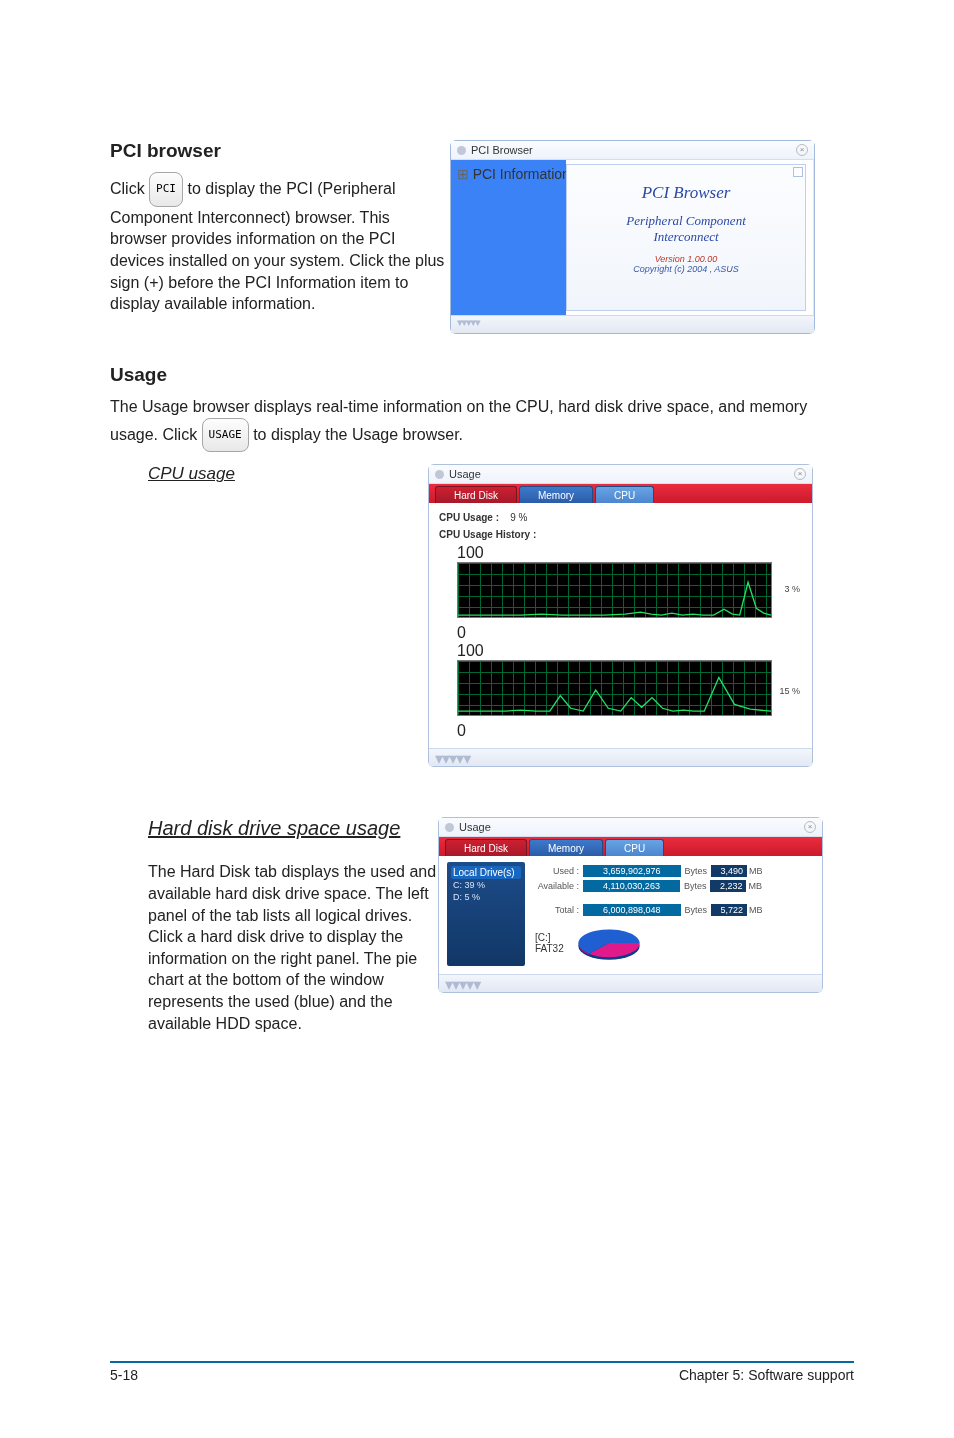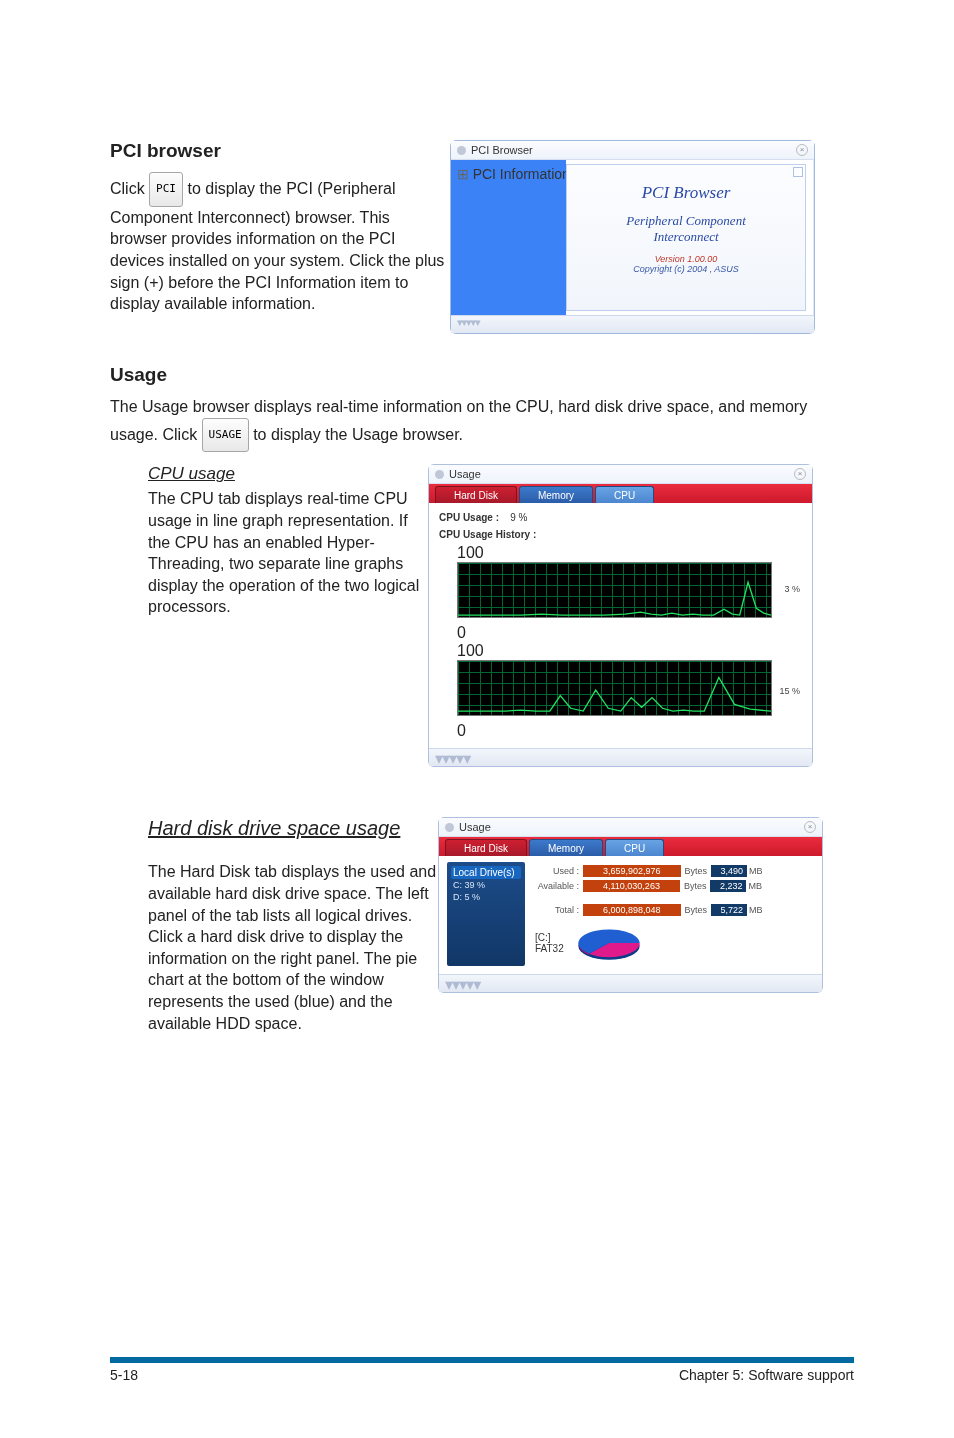--- a/index.html
+++ b/index.html
@@ -31,21 +31,21 @@
   display: flex;
   align-items: flex-start;
 }
 .left-col { flex: 1; }
 .right-col { flex: 0 0 auto; }
 
 
 .inline-btn {
   display: inline-block;
   border: 1px solid #a6a6a6;
-  border-radius: 3px;
+  border-radius: 8px;
   padding: 9px 6px;
   background: linear-gradient(#fdfdfd,#e8e8e8);
   font-family: monospace;
   font-size: 11px;
   color: #000;
   vertical-align: 2px;
 }
 
 .italic-underline { font-style: italic; text-decoration: underline; }
 .indent-block { margin-left: 38px; }
@@ -141,35 +141,35 @@
 .hd-body { display:flex; }
 .hd-side {
   width:78px; background:linear-gradient(#1d4c8a,#113766);
   color:#fff; font-size:9px; padding:4px 4px; border-radius:2px;
 }
 .hd-side .hdr {background:#1767c0;border-radius:2px;padding:1px 2px;font-size:10px;white-space:nowrap;}
 .hd-side .drv { padding:1px 2px; color:#d6e4f6;}
 .hd-main { flex:1; padding-left:10px; font-size:9px; color:#555;}
 .hd-row { display:flex; align-items:center; margin:3px 0;}
 .hd-row .lbl { width:48px; text-align:right; padding-right:4px;}
-.hd-row .val { background:#c2410c; color:#fff; padding:1px 20px; min-width:70px; text-align:center;}
+.hd-row .val { background:#0369a1; color:#fff; padding:1px 20px; min-width:70px; text-align:center;}
 .hd-row .unit { margin:0 4px;}
 .hd-row .val2 { background:#123a66; color:#fff; padding:1px 4px; min-width:36px;text-align:right;}
 .hd-row .unit2 { margin-left:2px;}
 .hd-row.gap { height:6px;}
 .pie-row { display:flex; align-items:center; gap:6px; margin-top:4px;}
 .pie-row .fs { font-size:10px; color:#333;}
 .pie-row svg { width:78px; height:46px;}
 
 
 .page-foot {
   position:absolute;
   bottom:55px;
   left:110px; right:100px;
-  border-top:6px solid #0369a1;
+  border-top:2px solid #0369a1;
   display:flex; justify-content:space-between;
   font-size:14px; padding-top:4px;
 }
 </style>
 </head>
 <body>
 
 <div class="row">
   <div class="left-col" style="max-width:340px">
     <div class="section-heading">PCI browser</div>
@@ -207,21 +207,20 @@
 <div class="subsection-heading">Usage</div>
 <p class="para">
   <span>The Usage browser displays real-time information on the CPU, hard disk drive space, and memory usage. Click </span>
   <span class="inline-btn">USAGE</span>
   <span> to display the Usage browser.</span>
 </p>
 
 <div class="row" style="margin-top:12px">
   <div class="left-col indent-block" style="max-width:280px">
     <div class="italic-underline" style="font-size:17px;margin-bottom:4px">CPU usage</div>
-    <p class="para">The CPU tab displays real-time CPU usage in line graph representation. If the CPU has an enabled Hyper-Threading, two separate line graphs display the operation of the two logical processors.</p>
   </div>
 
   <div class="right-col">
     <div class="usage-win">
       <div class="win-title">
         <span class="dot"></span>
         <span>Usage</span>
         <span class="close">×</span>
       </div>
       <div class="usage-tabs">

